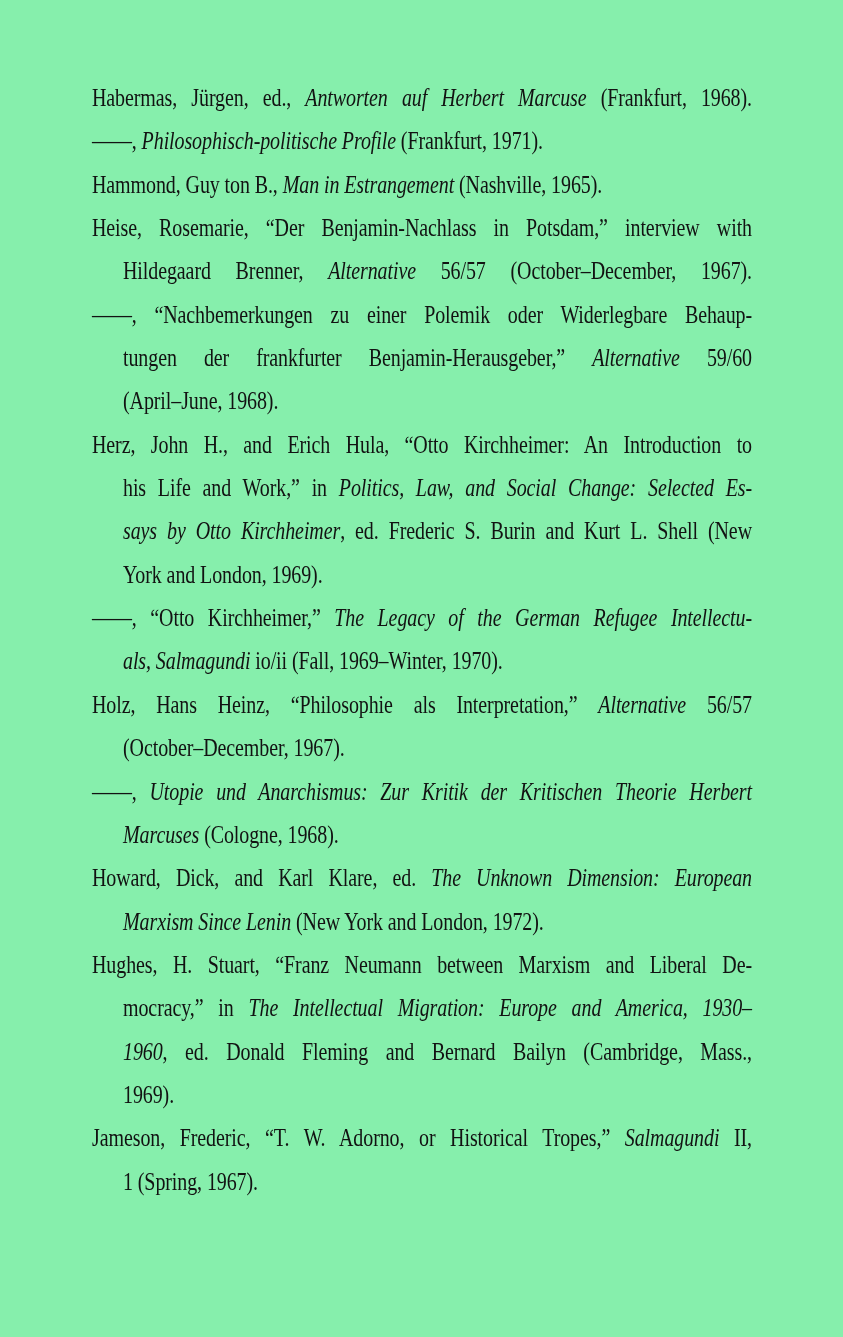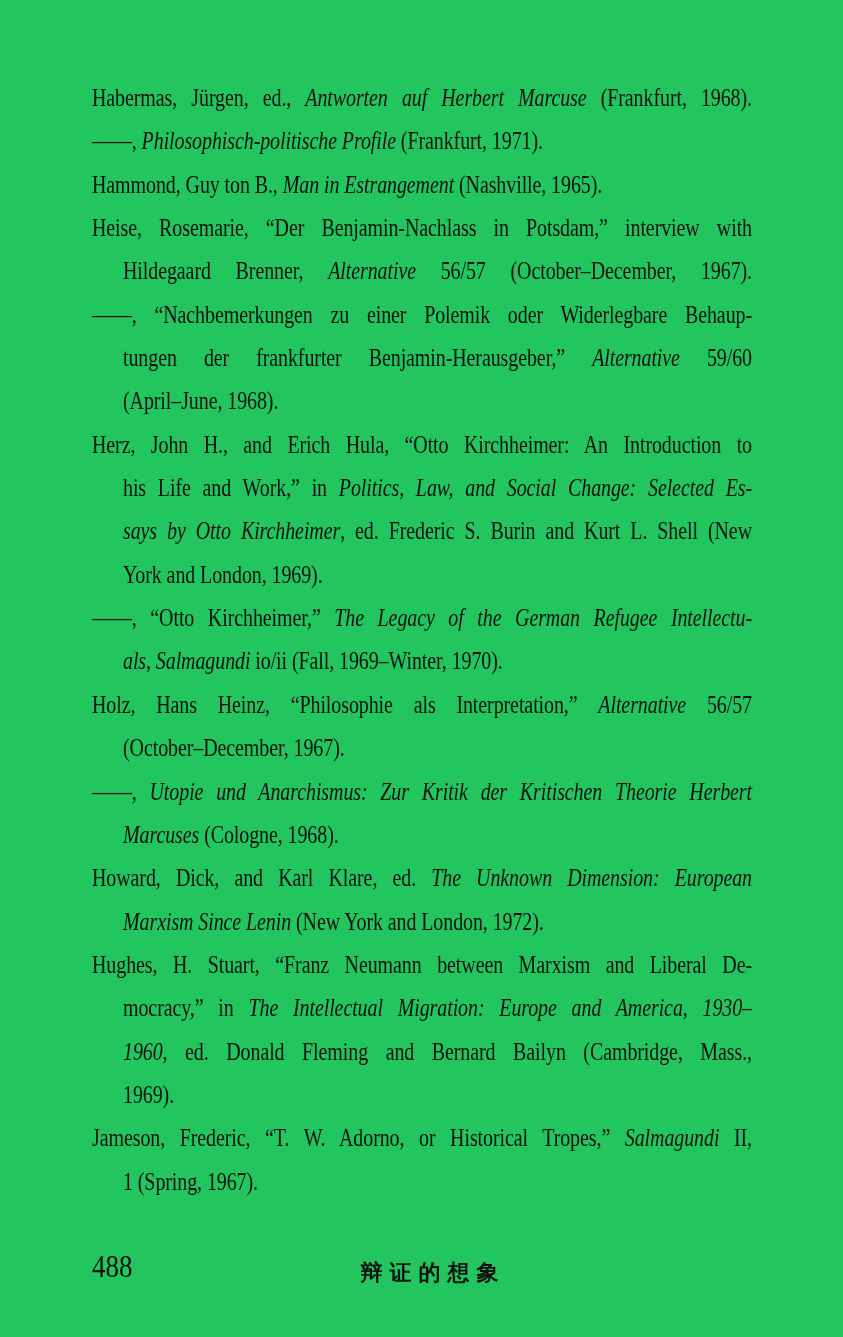--- a/index.html
+++ b/index.html
@@ -4,21 +4,21 @@
 <style>
   html, body {
     margin: 0;
     padding: 0;
     background: #ffffff;
   }
   .page {
     position: relative;
     width: 843px;
     height: 1337px;
-    background: #22c55e;
+    background: #86efac;
     overflow: hidden;
     font-family: "Liberation Serif", "DejaVu Serif", serif;
     color: #121212;
   }
   .bib {
     position: absolute;
     left: 92px;
     top: 76px;
     width: 660px;
   }
@@ -94,17 +94,13 @@
       <div class="line ind"><i>Marcuses</i><span> (Cologne, 1968).</span></div>
       <div class="line j"><span>Howard, Dick, and Karl Klare, ed. </span><i>The Unknown Dimension: European</i></div>
       <div class="line ind"><i>Marxism Since Lenin</i><span> (New York and London, 1972).</span></div>
       <div class="line j"><span>Hughes, H. Stuart, “Franz Neumann between Marxism and Liberal De-</span></div>
       <div class="line ind j"><span>mocracy,” in </span><i>The Intellectual Migration: Europe and America, 1930–</i></div>
       <div class="line ind j"><i>1960</i><span>, ed. Donald Fleming and Bernard Bailyn (Cambridge, Mass.,</span></div>
       <div class="line ind"><span>1969).</span></div>
       <div class="line j"><span>Jameson, Frederic, “T. W. Adorno, or Historical Tropes,” </span><i>Salmagundi</i><span> II,</span></div>
       <div class="line ind"><span>1 (Spring, 1967).</span></div>
     </div>
-  <div class="footer">
-    <span class="footer-pagenum">488</span>
-    <span class="footer-title">辩证的想象</span>
-  </div>
 </div>
 
 </body></html>

